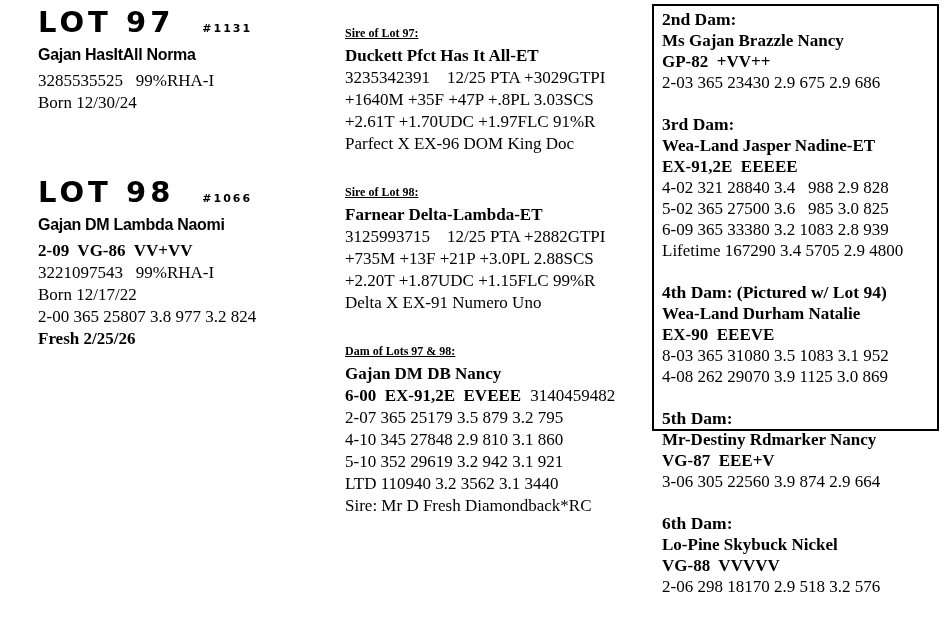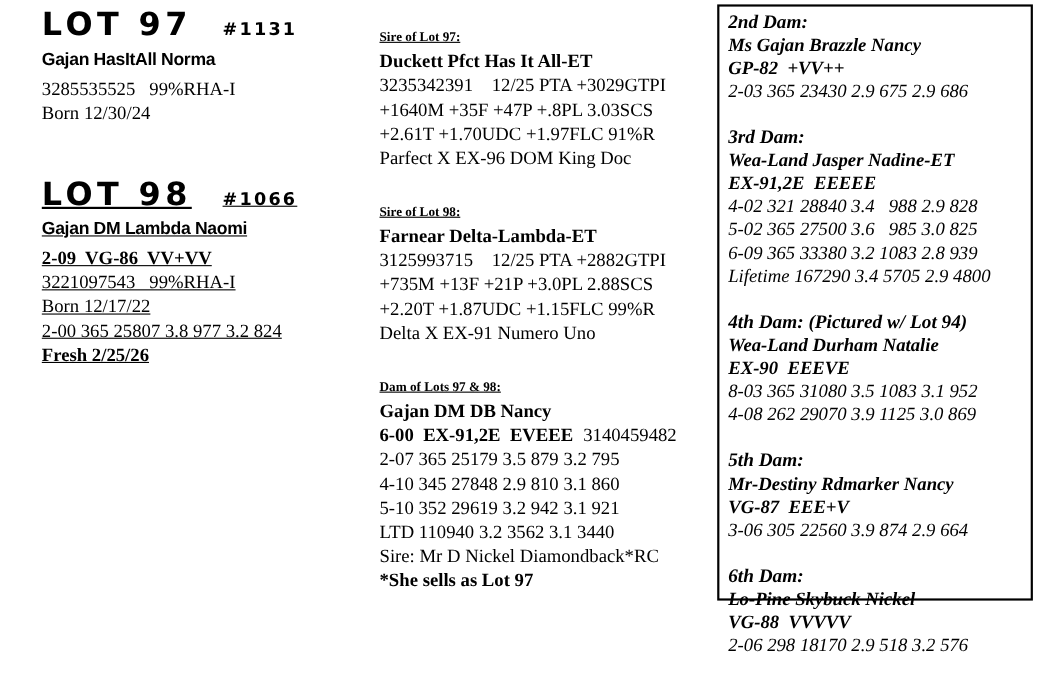--- a/index.html
+++ b/index.html
@@ -12,42 +12,42 @@
   }
   
   .col-left { position:absolute; left:38px; top:4px; width:300px; }
   .lot-head { display:flex; align-items:baseline; gap:28px; }
   .lot-label {
     font-family:"DejaVu Sans", sans-serif; font-weight:bold;
     font-size:29px; letter-spacing:4px; line-height:36px;
   }
   .lot-number {
     font-family:"DejaVu Sans", sans-serif; font-weight:bold;
-    font-size:16px; letter-spacing:2px;
+    font-size:11px; letter-spacing:2px;
   }
   .animal-name {
     font-family:"Liberation Sans", sans-serif; font-weight:bold;
     font-size:16px; line-height:27px; letter-spacing:-0.3px;
     margin:1px 0 2px 0;
   }
   .line { font-size:17px; line-height:22px; white-space:pre; }
   .bold { font-weight:bold; }
-  .lot98-section { margin-top:44px;text-decoration:underline; }
+  .lot98-section { margin-top:60px; }
   
   .col-mid { position:absolute; left:345px; top:22px; width:305px; }
   .mid-section { margin-bottom:26px; }
   .section-heading {
     font-size:12px; line-height:23px; font-weight:bold;
     text-decoration:underline; white-space:pre;
   }
   .score-reg { margin-left:9px; }
   
   .dam-box {
-    position:absolute; left:652px; top:4px; width:287px; height:542px;
-    border:2px solid #000; padding:3px 4px 0 8px;font-style:italic;
+    position:absolute; left:652px; top:4px; width:287px; height:427px;
+    border:2px solid #000; padding:3px 4px 0 8px;
   }
   .dam-box .line { line-height:21px; }
   .box-section { margin-bottom:21px; }
   .box-heading { font-weight:bold; font-size:17.5px; line-height:21px; white-space:pre; }
 </style>
 </head>
 <body>
 
 <div class="page">
 
@@ -99,22 +99,21 @@
     </section>
 
     <section class="mid-section">
       <div class="section-heading">Dam of Lots 97 &amp; 98:</div>
       <div class="line bold">Gajan DM DB Nancy</div>
       <div class="line"><span class="bold">6-00  EX-91,2E  EVEEE</span><span class="score-reg">3140459482</span></div>
       <div class="line">2-07 365 25179 3.5 879 3.2 795</div>
       <div class="line">4-10 345 27848 2.9 810 3.1 860</div>
       <div class="line">5-10 352 29619 3.2 942 3.1 921</div>
       <div class="line">LTD 110940 3.2 3562 3.1 3440</div>
-      <div class="line">Sire: Mr D Nickel Diamondback*RC</div>
-      <div class="line bold">*She sells as Lot 97</div>
+      <div class="line">Sire: Mr D Fresh Diamondback*RC</div>
     </section>
 
   </div>
 
   <div class="dam-box">
 
     <section class="box-section">
       <div class="box-heading">2nd Dam:</div>
       <div class="line bold">Ms Gajan Brazzle Nancy</div>
       <div class="line bold">GP-82  +VV++</div>

